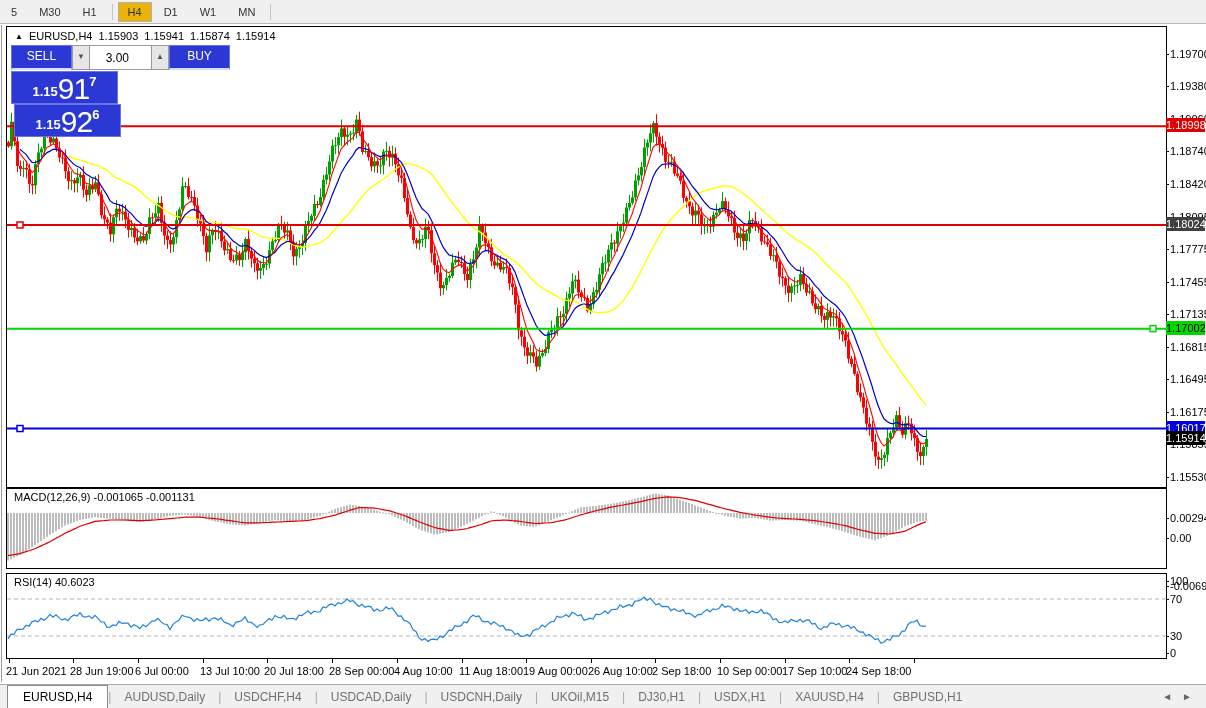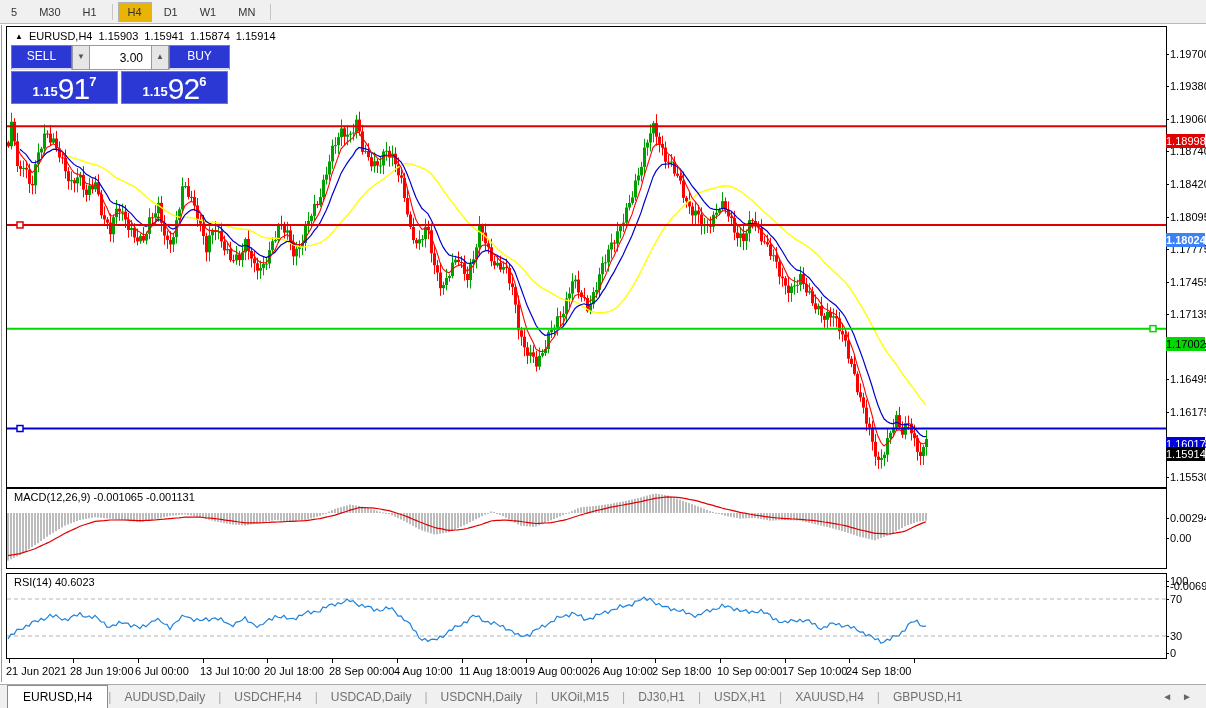--- a/index.html
+++ b/index.html
@@ -33,37 +33,37 @@
 
   
   .trade-panel { position:absolute; left:4px; top:18px; width:219px; z-index:10;
                  color:#fff; font-size:12px; }
   .tp-row1 { display:flex; height:25px; }
   .btn-trade { background:#2b38d4; border:1px solid #6a74e6; border-bottom:2px solid #d9dcff;
                color:#fff; width:61px; text-align:center; line-height:21px; cursor:pointer; }
   .spin { width:18px; background:#e6e6e6; border:1px solid #9a9a9a; color:#555;
           font-size:8px; text-align:center; line-height:22px; cursor:pointer; }
   .vol { width:61px; border:1px solid #9a9a9a; border-left:none; border-right:none;
-         font-size:12px; color:#000; text-align:right; padding-right:8px;
+         font-size:12px; color:#000; text-align:right; padding-right:22px;
          font-family:"Liberation Sans",sans-serif; }
-  .tp-row2 { display:flex; margin-top:1px; }
+  .tp-row2 { display:flex; margin-top:1px;flex-direction:column; }
   .quote-box { background:#2b38d4; border:1px solid #6a74e6; width:107px; height:33px;
                display:flex; align-items:flex-end; justify-content:center; padding-bottom:1px; }
   .quote-box + .quote-box { margin-left:3px; }
   .q-small { font-size:13px; font-weight:bold; padding-bottom:3px; }
   .q-big   { font-size:30px; line-height:26px; letter-spacing:-1px; }
   .q-sup   { font-size:13px; font-weight:bold; padding-bottom:13px; }
 
   
   .axis-right { position:absolute; left:1167px; top:1px; width:39px; height:633px;
                 font-size:11px; color:#000; }
   .tick-label { position:absolute; left:3px; white-space:nowrap; }
   .tick-label i { position:absolute; left:-4px; top:6px; width:3px; height:1px; background:#000; font-style:normal; }
   .price-badge { position:absolute; left:-1px; width:39px; height:14px; font-size:11px;
-                 line-height:14px; text-align:center; z-index:4;margin-top:16px; }
+                 line-height:14px; text-align:center; z-index:4; }
 
   
   .time-axis { position:absolute; left:4px; top:634px; width:1206px; height:22px; font-size:11px; color:#000; }
   .t-tick { position:absolute; top:0; width:1px; height:4px; background:#000; }
   .t-label { position:absolute; top:6px; white-space:nowrap; }
 
   
   .tab-bar { position:absolute; left:0; top:684px; width:1206px; height:24px;
              background:#f0f0f0; border-top:1px solid #a8a8a8;
              display:flex; align-items:flex-end; font-size:12px; }
@@ -1087,21 +1087,21 @@
         <div class="tick-label" style="top: 184.779px;"><i></i>1.18095</div>
         <div class="tick-label" style="top: 217.233px;"><i></i>1.17775</div>
         <div class="tick-label" style="top: 249.688px;"><i></i>1.17455</div>
         <div class="tick-label" style="top: 282.142px;"><i></i>1.17135</div>
         <div class="tick-label" style="top: 314.597px;"><i></i>1.16815</div>
         <div class="tick-label" style="top: 347.051px;"><i></i>1.16495</div>
         <div class="tick-label" style="top: 379.505px;"><i></i>1.16175</div>
         <div class="tick-label" style="top: 411.96px;"><i></i>1.15855</div>
         <div class="tick-label" style="top: 444.921px;"><i></i>1.15530</div>
         <div class="price-badge" style="top: 92.1968px; background: rgb(224, 0, 0); color: rgb(255, 255, 255);">1.18998</div>
-        <div class="price-badge" style="top: 190.98px; background: #3b82f6; color: rgb(255, 255, 255); font-weight: bold;">1.18024</div>
+        <div class="price-badge" style="top: 190.98px; background: #404040; color: rgb(255, 255, 255);">1.18024</div>
         <div class="price-badge" style="top: 294.631px; background: rgb(0, 216, 0); color: rgb(0, 0, 0);">1.17002</div>
         <div class="price-badge" style="top: 394.53px; background: rgb(0, 0, 221); color: rgb(255, 255, 255);">1.16017</div>
         <div class="price-badge" style="top: 404.976px; background: rgb(0, 0, 0); color: rgb(255, 255, 255);">1.15914</div>
         <div class="tick-label" style="top: 486px;"><i></i>0.00294</div>
         <div class="tick-label" style="top: 506px;"><i></i>0.00</div>
         <div class="tick-label" style="top: 554px;"><i></i>-0.00699</div>
         <div class="tick-label" style="top: 549px;"><i></i>100</div>
         <div class="tick-label" style="top: 567px;"><i></i>70</div>
         <div class="tick-label" style="top: 604px;"><i></i>30</div>
         <div class="tick-label" style="top: 621px;"><i></i>0</div>

